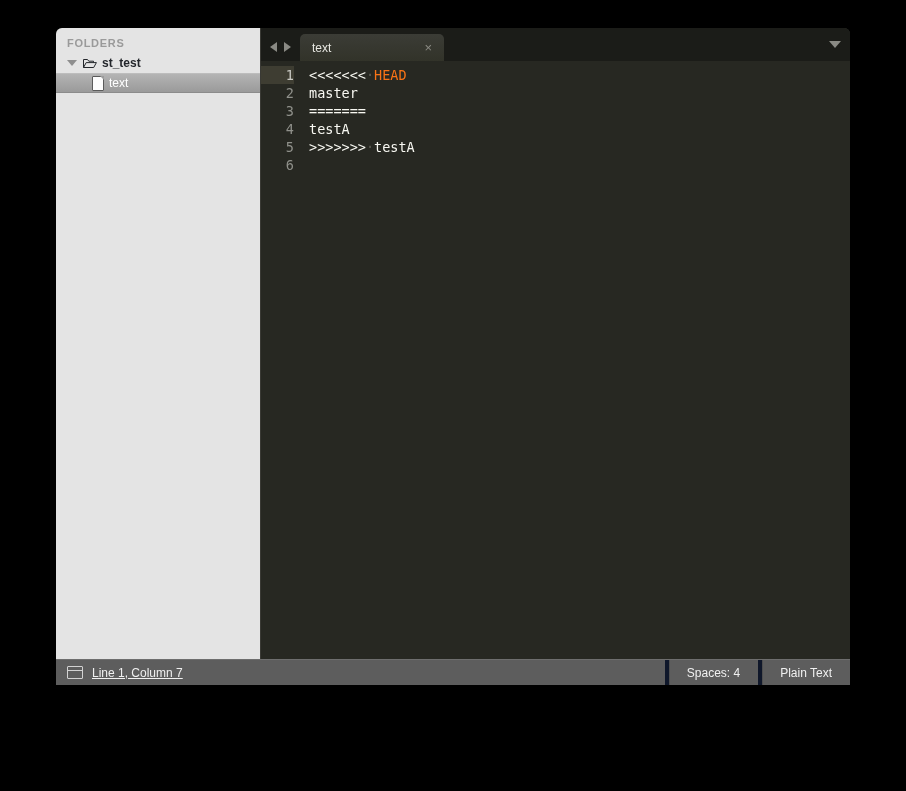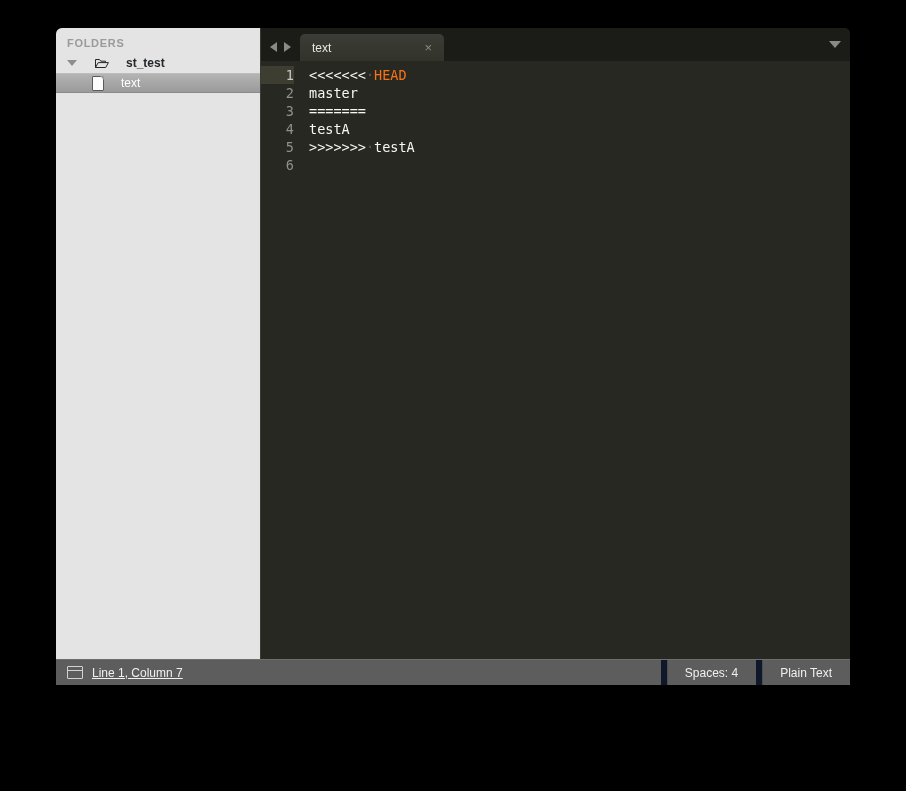--- a/index.html
+++ b/index.html
@@ -126,21 +126,21 @@
     color: #9a9a9a;
     letter-spacing: 0.7px;
     padding: 9px 0 4px 11px;
   }
   .tree-row {
     display: flex;
     align-items: center;
     height: 20px;
     font-size: 12px;
     padding-left: 11px;
-    gap: 17px;
+    gap: 5px;
   }
   .tree-row.folder { color: #23262b; font-weight: bold; }
   .disclosure {
     width: 0; height: 0;
     border-left: 5px solid transparent;
     border-right: 5px solid transparent;
     border-top: 6px solid #8e8e8e;
     margin-right: 1px;
     flex: 0 0 auto;
   }
@@ -331,21 +331,21 @@
     margin-left: auto;
     display: flex;
     align-items: stretch;
     height: 25px;
   }
   .status-seg {
     display: flex;
     align-items: center;
     justify-content: center;
     padding: 0 18px;
-    border-left: 6px solid #0f172a;
+    border-left: 4px solid #0f172a;
     box-shadow: inset 1px 0 0 #4f4f4f;
     min-width: 78px;
     box-sizing: border-box;
   }
 </style>
 </head>
 <body>
 
 <div id="app">
 

